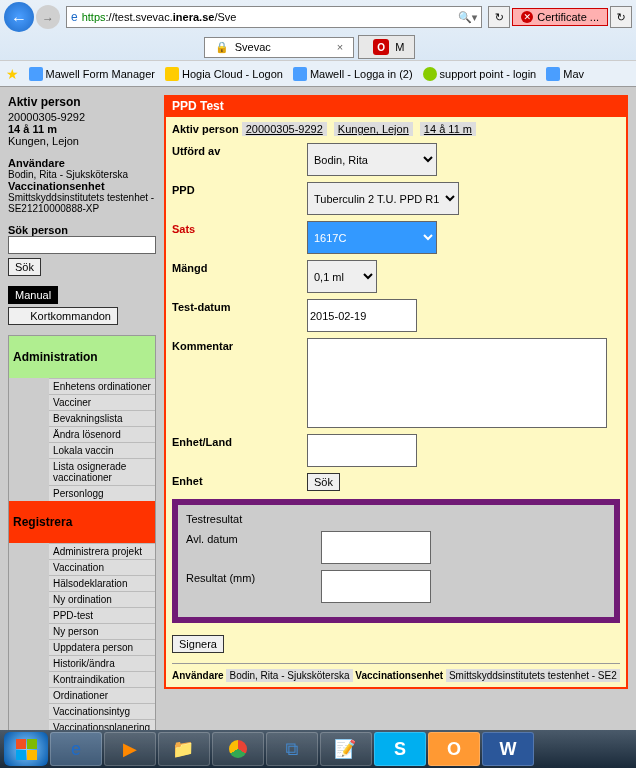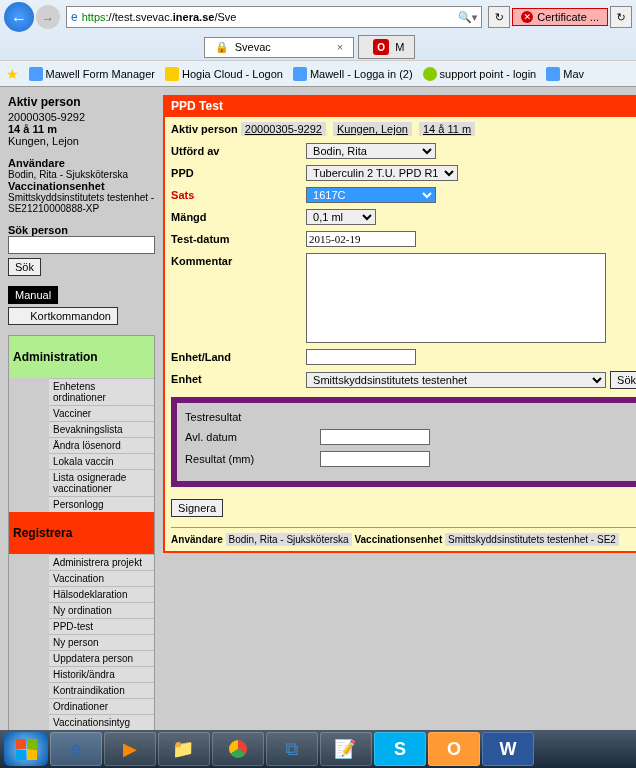--- a/index.html
+++ b/index.html
@@ -43,26 +43,26 @@
 .nav-item { padding: 2px 4px; font-size: 10px; background: #ddd; border-top: 1px solid #bbb; cursor: pointer; margin-left: 40px; }
 
 .main { flex: 1; }
 .panel-title { background: #ff3300; color: white; font-weight: bold; padding: 4px 8px; font-size: 12px; }
 .panel-body { border: 2px solid #ff3300; border-top: none; padding: 6px; background: #fef9c3; }
 .info-row { font-size: 11px; margin-bottom: 8px; }
 .info-row .k { font-weight: bold; }
 .info-row .v { background: #ddd; padding: 1px 4px; text-decoration: underline; margin-right: 4px; }
 .form-row { display: flex; align-items: flex-start; margin-bottom: 6px; }
 .form-row .flabel { width: 135px; font-size: 11px; font-weight: bold; padding-top: 2px; }
-.form-row select, .form-row input[type=text] { border: 1px solid #666; font-size: 11px; height: 16px; padding: 0 2px; }
+.form-row select, .form-row input[type=text] { border: 1px solid #666; font-size: 11px; height: 33px; padding: 0 2px; }
 .form-row select { min-width: 130px; }
 .form-row select.sel-highlight { background: #3399ff; color: white; }
 .form-row select.wide { width: 300px; }
 .form-row textarea { width: 300px; height: 90px; border: 1px solid #666; font-size: 11px; resize: none; }
-.form-row input.date { width: 110px; font-family: Liberation Serif, serif; }
+.form-row input.date { width: 110px; }
 .form-row input.short { width: 110px; }
 .subpanel { border: 6px solid #701a75; padding: 8px; margin-top: 8px; background: #ccc; }
 .subpanel .form-row .flabel { font-weight: normal; }
 .subpanel .title { font-size: 11px; margin-bottom: 6px; }
 .enhet-row { display:flex; align-items:center; gap:4px; }
 .enhet-row select { flex:1; }
 .footer-info { margin-top: 10px; font-size: 10px; border-top: 1px solid #999; padding-top: 6px; }
 .footer-info .k { font-weight: bold; }
 .footer-info .v { background: #ddd; padding: 1px 3px; }
 
@@ -222,21 +222,20 @@
         </div>
 
       <div class="form-row">
           <div class="flabel">Enhet/Land</div>
         <input type="text" class="short" style="">
         </div>
 
       <div class="form-row">
           <div class="flabel">Enhet</div>
         <div class="enhet-row" style="flex:1">
-          <select class="wide"><option>Smittskyddsinstitutets testenhet</option></select>
           <button class="btn">Sök</button>
         </div>
       </div>
 
       <div class="subpanel">
         <div class="title">Testresultat</div>
         <div class="form-row">
             <div class="flabel">Avl. datum</div>
           <input type="text" class="short" style="">
           </div>

